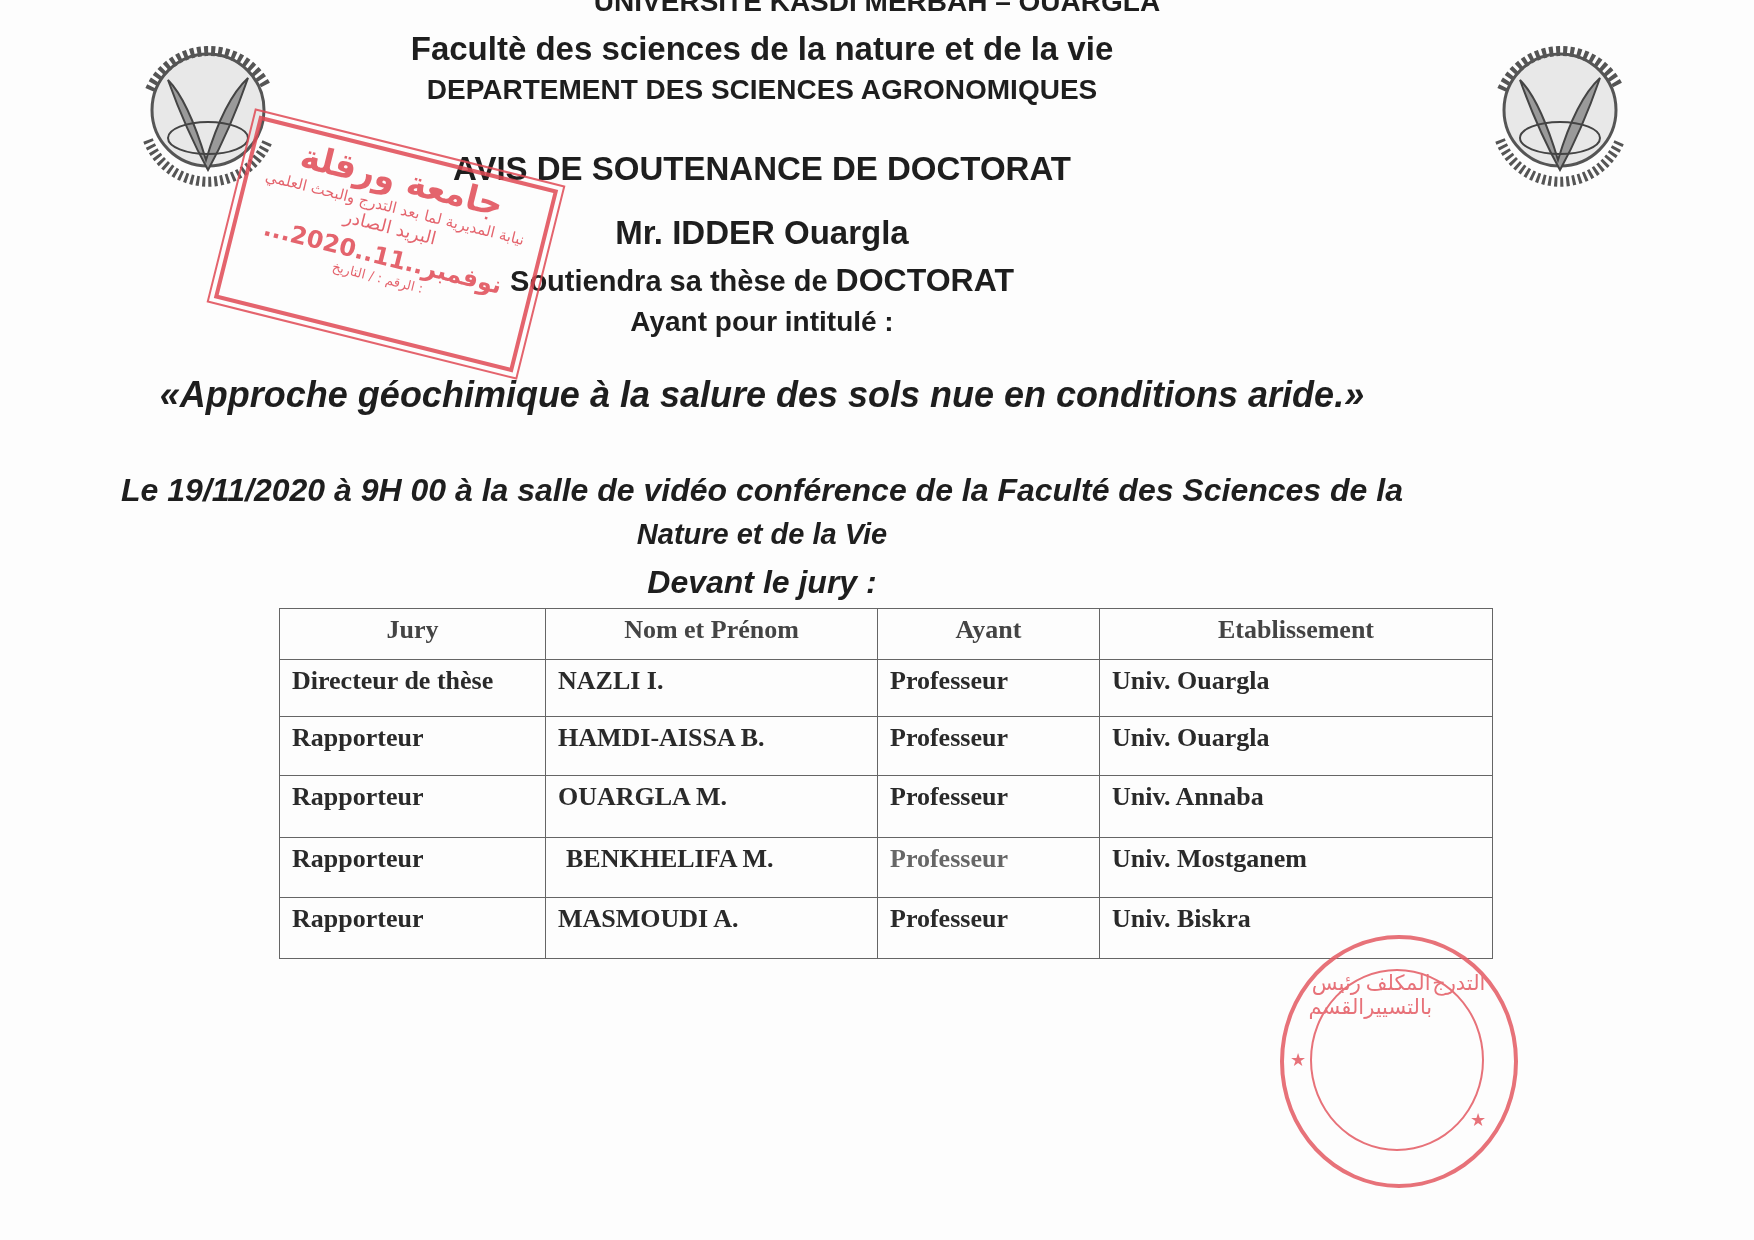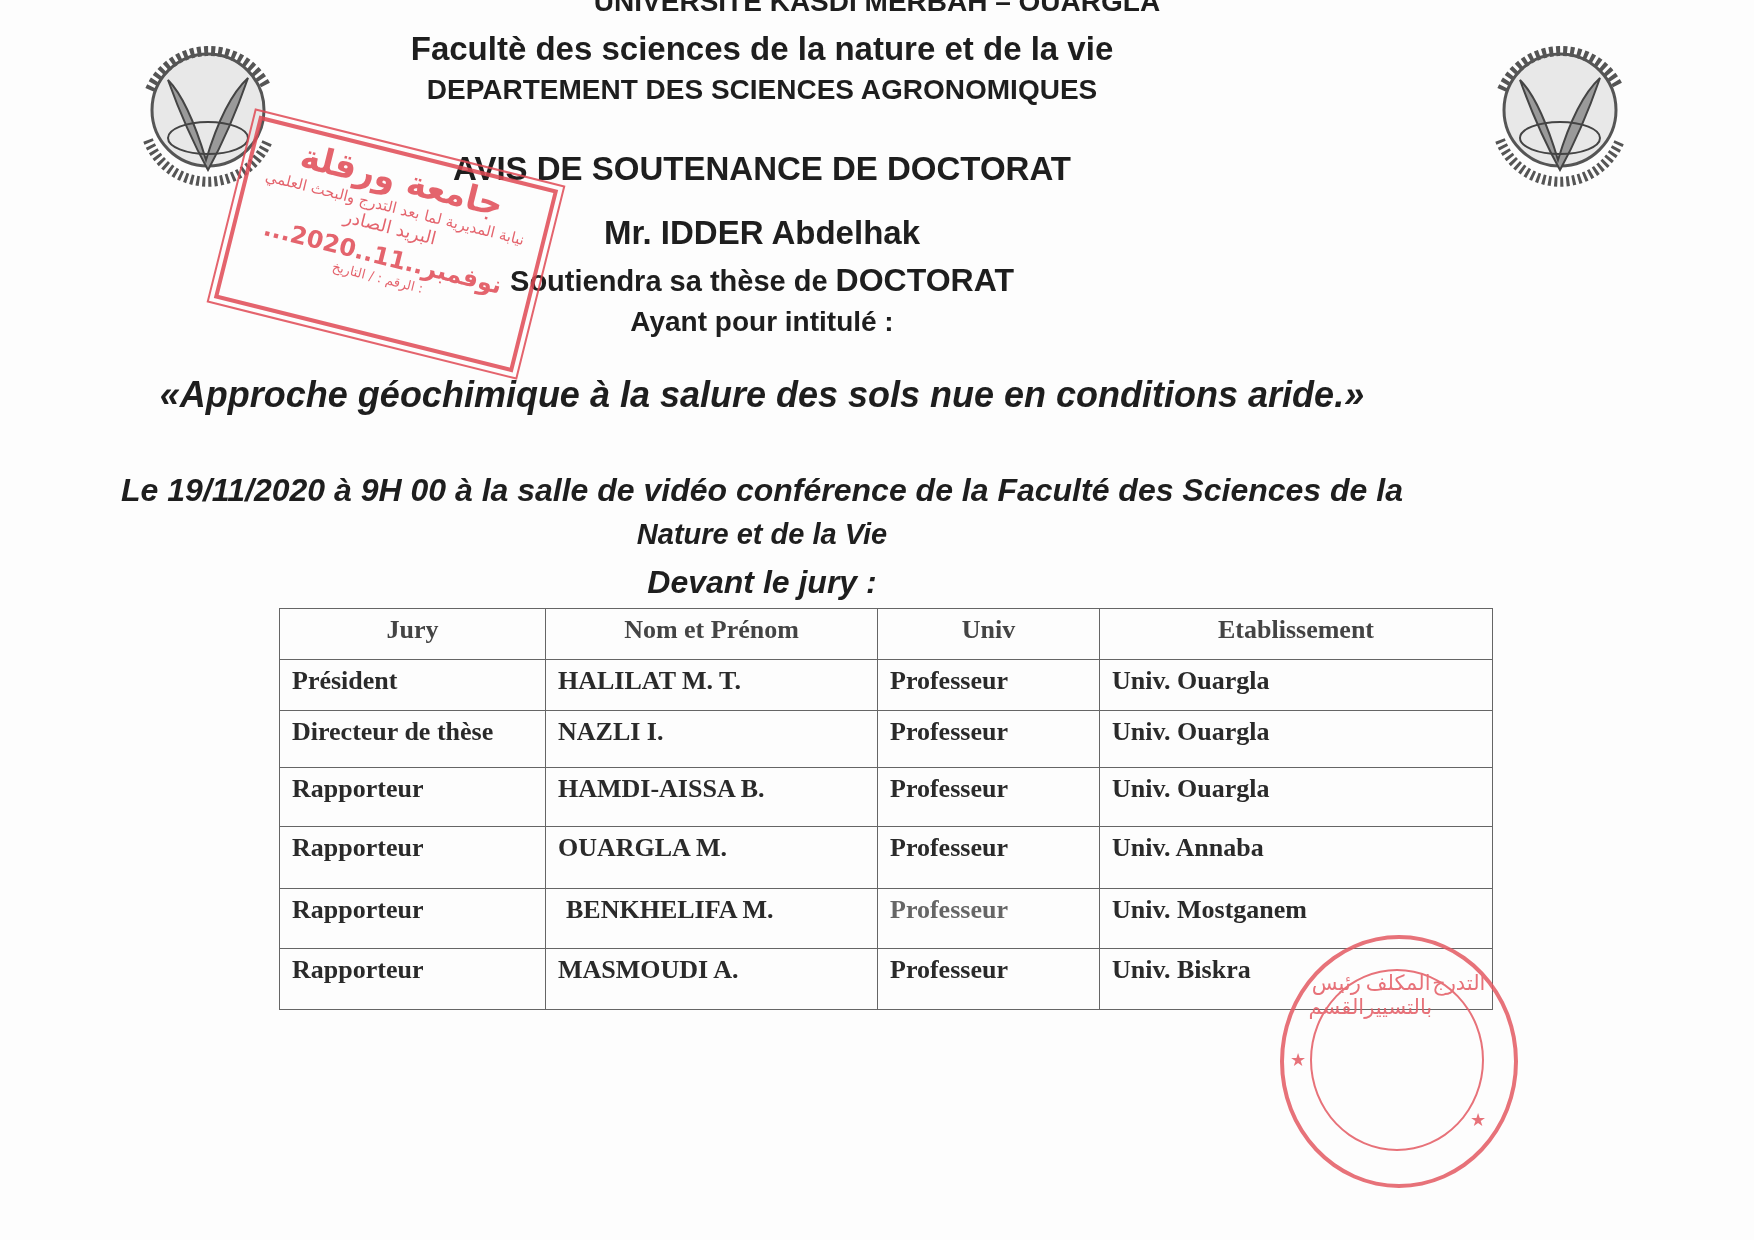--- a/index.html
+++ b/index.html
@@ -48,47 +48,41 @@
     <path d="M30 120 A64 64 0 0 0 150 120" fill="none" stroke="#555" stroke-width="10" stroke-dasharray="3 3"></path>
     <path d="M32 70 A64 64 0 0 1 148 66" fill="none" stroke="#555" stroke-width="10" stroke-dasharray="4 3"></path>
   </svg>
 </div>
 
 <div class="abs hdr l1">UNIVERSITE KASDI MERBAH – OUARGLA</div>
 <div class="abs center hdr l2">Facultè des sciences de la nature et de la vie</div>
 <div class="abs center hdr l3">DEPARTEMENT DES SCIENCES AGRONOMIQUES</div>
 
 <div class="abs center hdr avis">AVIS DE SOUTENANCE DE DOCTORAT</div>
-<div class="abs center hdr cand">Mr. IDDER Abdelhak</div>
+<div class="abs center hdr cand">Mr. IDDER Ouargla</div>
 <div class="abs center hdr sout"><span>Soutiendra sa thèse de </span><span class="big">DOCTORAT</span></div>
 <div class="abs center hdr ayant">Ayant pour intitulé :</div>
 <div class="abs center hdr title">«Approche géochimique à la salure des sols nue en conditions aride.»</div>
 <div class="abs center hdr date1">Le  19/11/2020 à 9H 00 à la salle de vidéo conférence de la Faculté des Sciences de la</div>
 <div class="abs center hdr date2">Nature et de la Vie</div>
 <div class="abs center hdr devant">Devant le jury :</div>
 
 <table class="jury">
   <colgroup>
       <col style="width:266px">
       <col style="width:332px">
       <col style="width:222px">
       <col style="width:393px">
     </colgroup>
   <tbody>
       <tr style="height:51px">
     <th>Jury</th>
     <th>Nom et Prénom</th>
-    <th>Univ</th>
+    <th>Ayant</th>
     <th>Etablissement</th>
-  </tr>
-  <tr style="height:51px">
-    <td>Président</td>
-    <td>HALILAT M. T.</td>
-    <td>Professeur</td>
-    <td>Univ. Ouargla</td>
   </tr>
   <tr style="height:57px">
     <td>Directeur de thèse</td>
     <td>NAZLI I.</td>
     <td>Professeur</td>
     <td>Univ. Ouargla</td>
   </tr>
   <tr style="height:59px">
     <td>Rapporteur</td>
     <td>HAMDI-AISSA B.</td>

